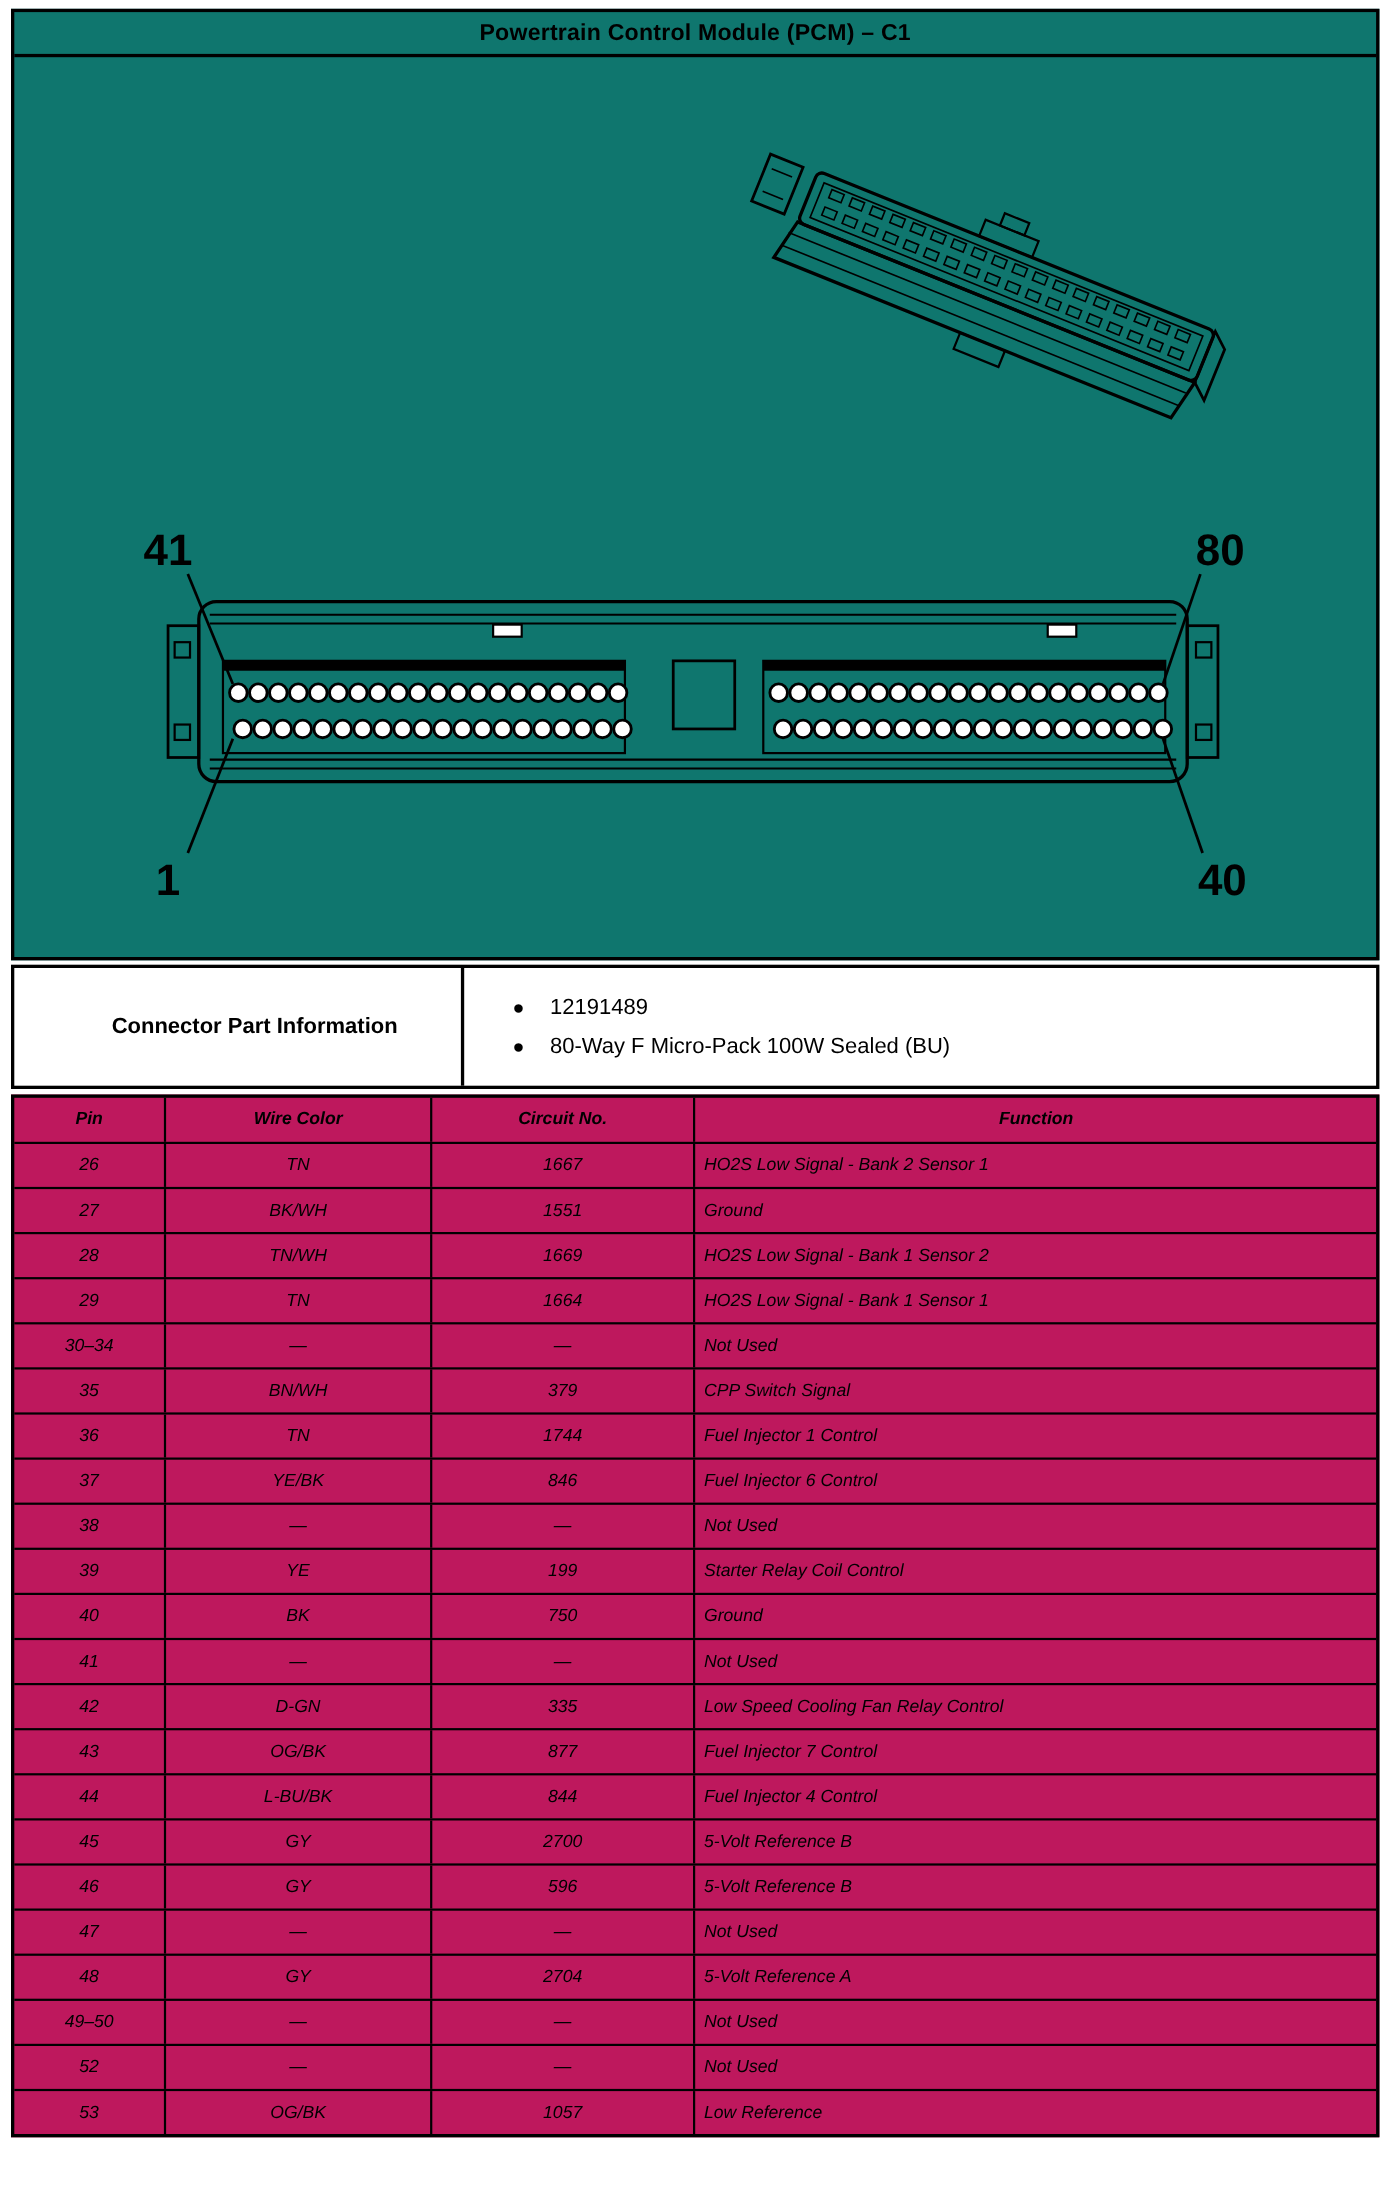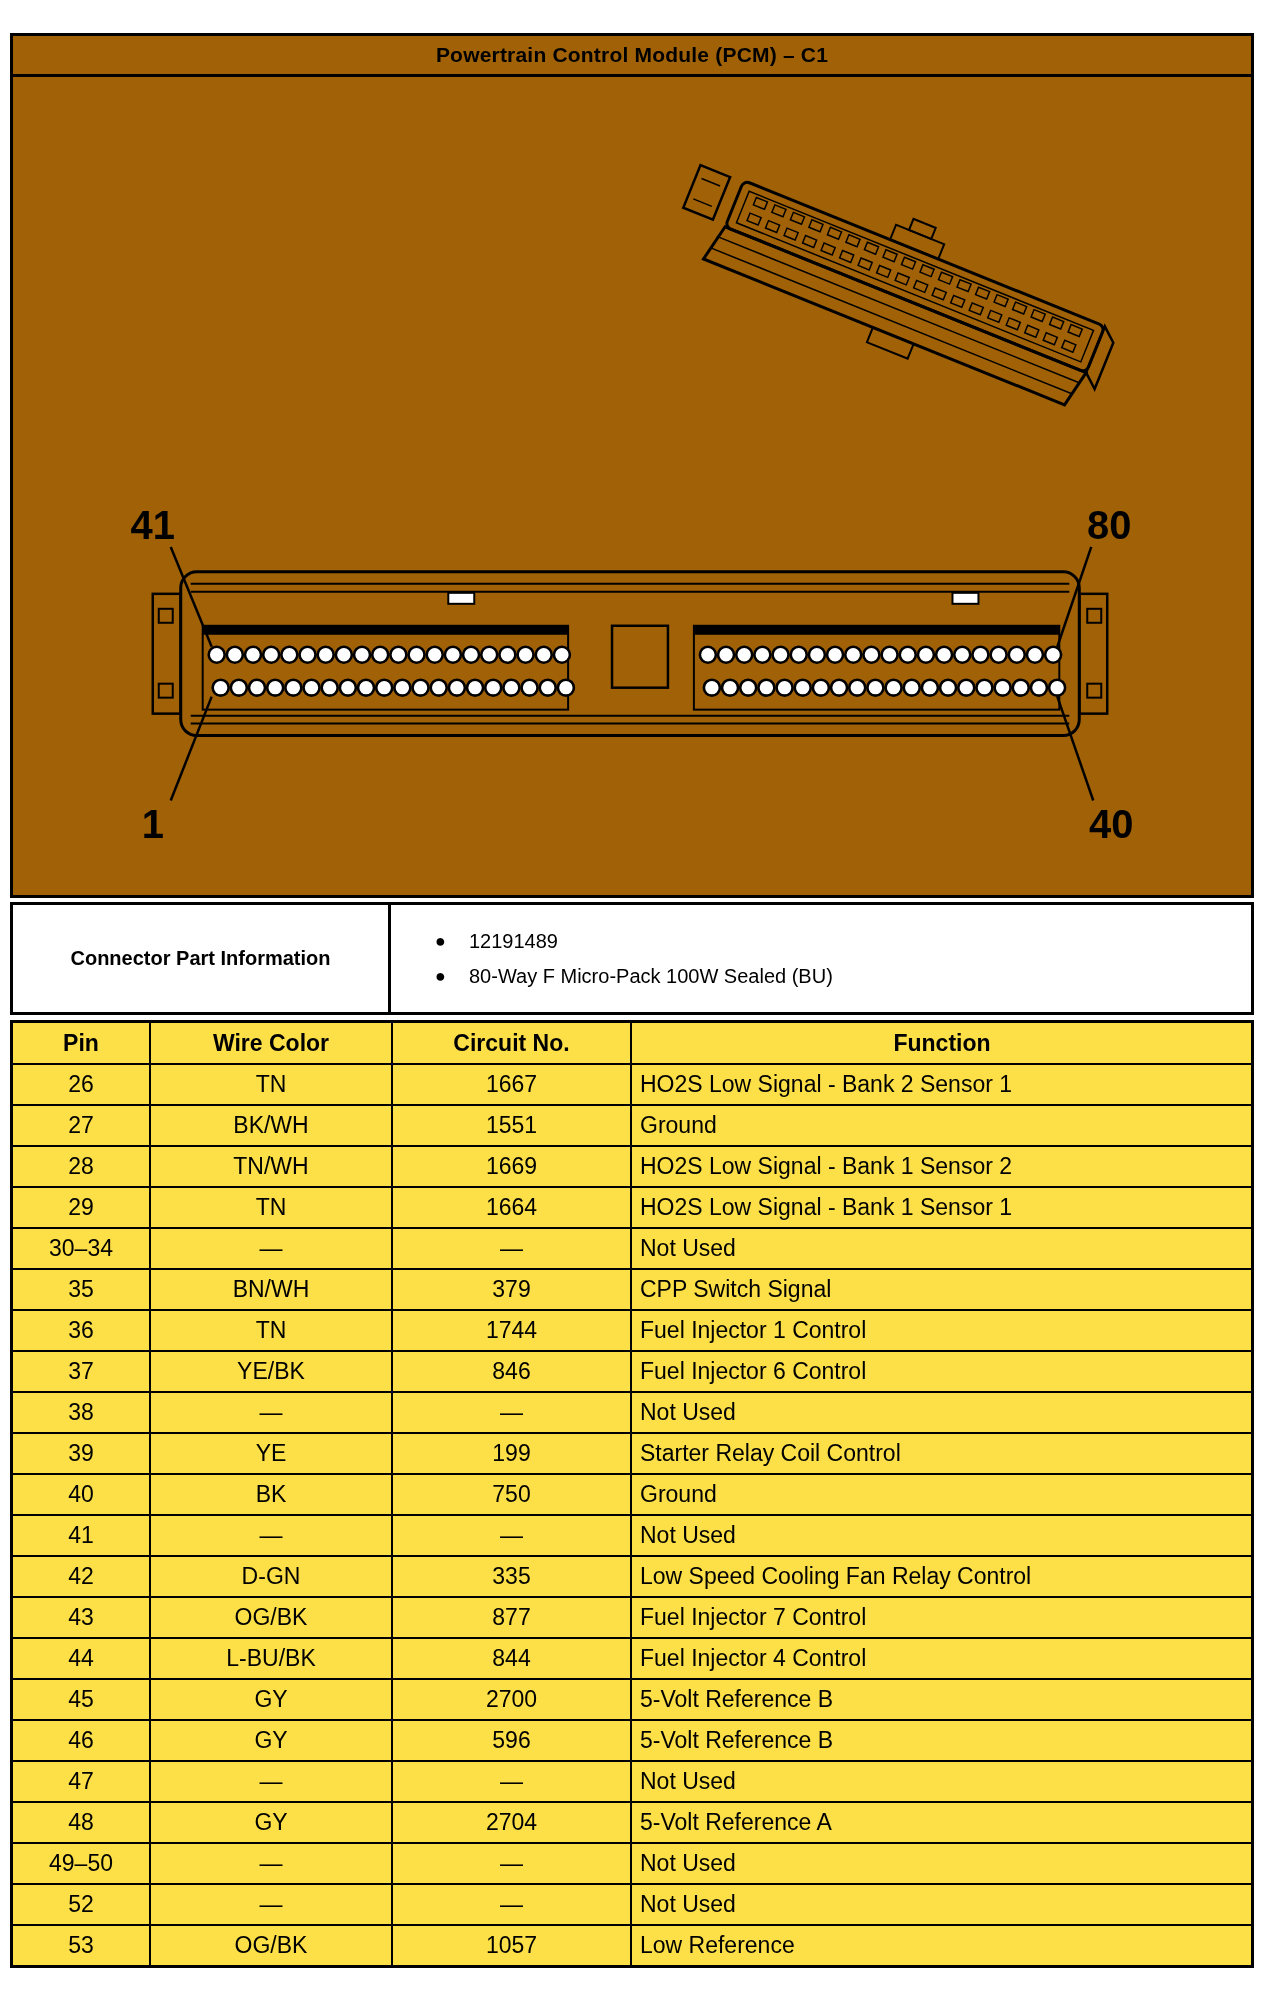--- a/index.html
+++ b/index.html
@@ -5,53 +5,53 @@
   html, body { margin: 0; padding: 0; background: #ffffff; }
   body {
     width: 1264px; height: 2004px; position: relative; overflow: hidden;
     font-family: "Liberation Sans", sans-serif; color: #000;
     -webkit-font-smoothing: antialiased;
   }
   * { box-sizing: border-box; }
   .page { position: absolute; left: 10px; top: 8px; width: 1244px; }
 
   
-  .top-box { border: 3px solid #000; background: #a16207; margin-top: 25px; }
+  .top-box { border: 3px solid #000; background: #0f766e; }
   .title-bar {
     height: 41px; border-bottom: 3px solid #000;
     display: flex; align-items: center; justify-content: center;
     font-weight: bold; font-size: 21px; letter-spacing: 0.2px;
   }
   .diagram-area { height: 818px; position: relative; }
   .diagram-area svg { position: absolute; inset: 0; width: 100%; height: 100%; }
 
   svg .ln   { stroke: #000; fill: none; }
   svg text.corner-num { font-family: "Liberation Sans", sans-serif; font-size: 40px; font-weight: bold; fill: #000; }
   #pins-left circle, #pins-right circle { fill: #fff; stroke: #000; stroke-width: 2.6; }
   #iso-slots rect { fill: none; stroke: #000; stroke-width: 1.5; }
 
   
   .conninfo {
     border: 3px solid #000; margin-top: 4px; height: 113px;
-    display: flex; background: #fff;
+    display: flex; background: #fff; padding-left: 31px;
   }
   .conninfo-left {
     width: 378px; border-right: 3px solid #000; flex: none;
     display: flex; align-items: center; justify-content: center;
     font-weight: bold; font-size: 20px;
   }
   .conninfo-right {
     flex: 1; display: flex; flex-direction: column; justify-content: center;
     gap: 12px; padding-left: 44px; font-size: 20px;
   }
   .bullet-line { display: flex; align-items: center; }
   .bullet-dot { font-size: 18px; width: 34px; flex: none; }
 
   
-  .pin-table { border: 3px solid #000; margin-top: 5px; font-size: 23px; background: #fde047; }
+  .pin-table { border: 3px solid #000; margin-top: 5px; font-size: 16px; background: #be185d; font-style: italic; }
   .trow {
     display: grid; grid-template-columns: 136px 242px 239px 1fr;
     height: 41px; border-top: 2px solid #000;
   }
   .trow.header { border-top: none; font-weight: bold; height: 40px; }
   .tcell {
     display: flex; align-items: center; justify-content: center;
     border-left: 2px solid #000; overflow: hidden; white-space: nowrap;
   }
   .tcell.c0 { border-left: none; }

